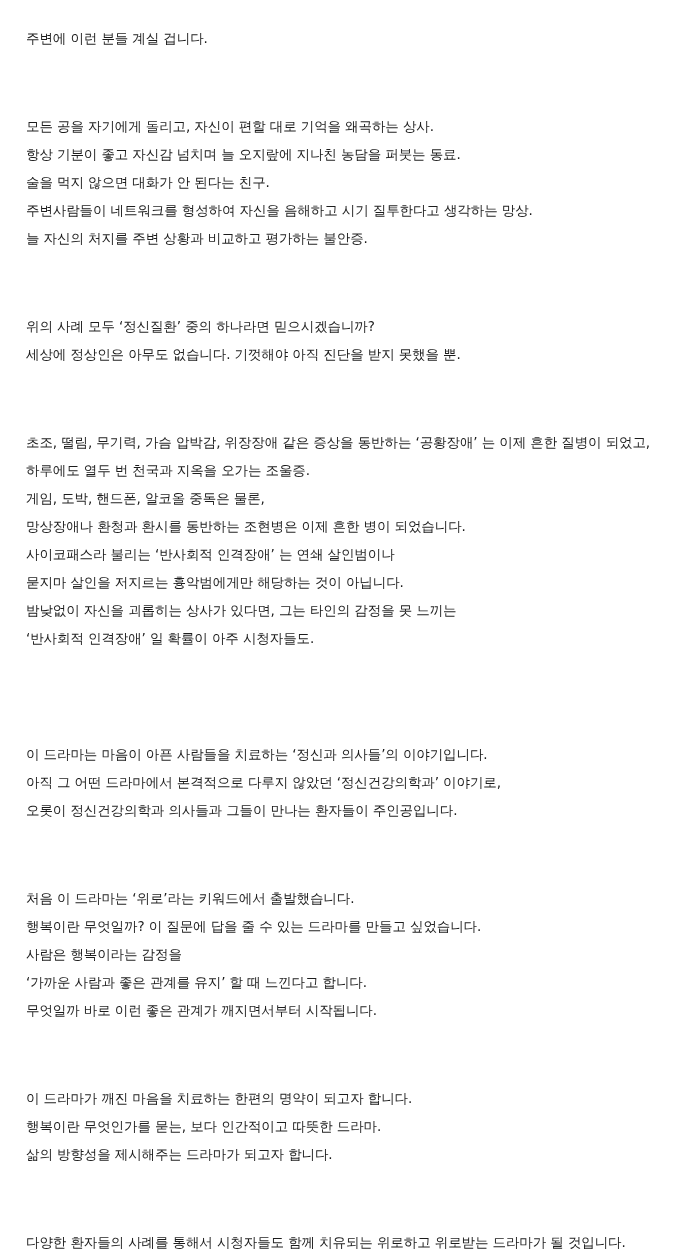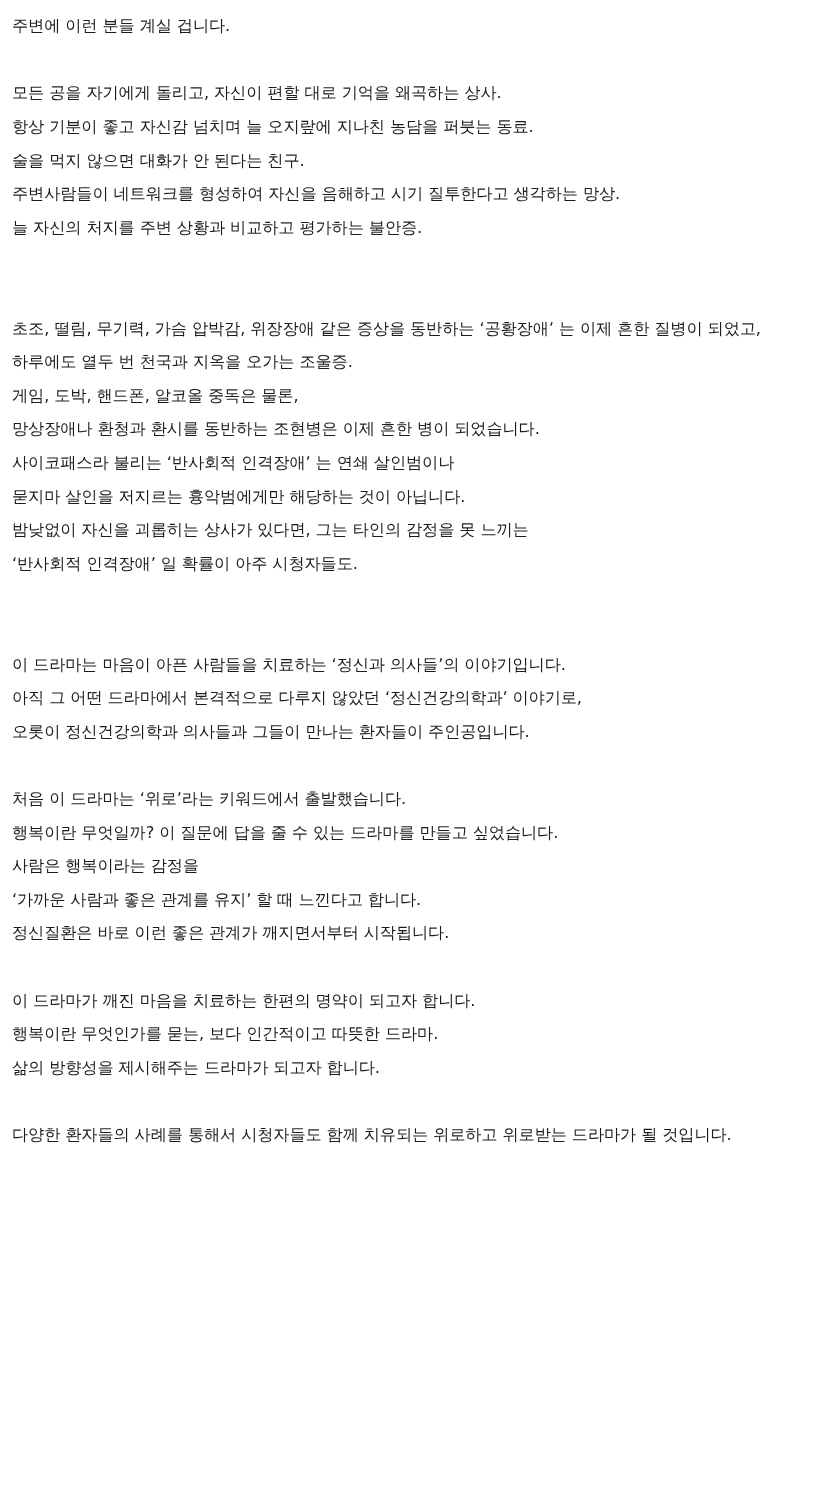--- a/index.html
+++ b/index.html
@@ -13,21 +13,21 @@
     font-family: "DejaVu Sans", "Liberation Sans", sans-serif;
     color: #1a1a1a;
     overflow: hidden;
   }
   #doc {
     box-sizing: border-box;
     width: 700px;
     padding: 8px 10px 0 10px;
   }
   .para {
-    margin: 0;
+    margin: 16px;
   }
   .line {
     font-size: 13.5px;
     line-height: 28px;
     letter-spacing: -0.1px;
     white-space: pre-wrap;
     color: #1c1c1c;
   }
   .gap {
     height: 28px;
@@ -42,20 +42,24 @@
     </div>
     <div class="gap"></div>
     <div class="para">
       <div class="line">모든 공을 자기에게 돌리고, 자신이 편할 대로 기억을 왜곡하는 상사.</div>
       <div class="line">항상 기분이 좋고 자신감 넘치며 늘 오지랖에 지나친 농담을 퍼붓는 동료.</div>
       <div class="line">술을 먹지 않으면 대화가 안 된다는 친구.</div>
       <div class="line">주변사람들이 네트워크를 형성하여 자신을 음해하고 시기 질투한다고 생각하는 망상.</div>
       <div class="line">늘 자신의 처지를 주변 상황과 비교하고 평가하는 불안증.</div>
     </div>
     <div class="gap"></div>
+    <div class="para">
+      <div class="line">위의 사례 모두 ‘정신질환’ 중의 하나라면 믿으시겠습니까?</div>
+      <div class="line">세상에 정상인은 아무도 없습니다. 기껏해야 아직 진단을 받지 못했을 뿐.</div>
+    </div>
     <div class="gap"></div>
     <div class="para">
       <div class="line">초조, 떨림, 무기력, 가슴 압박감, 위장장애 같은 증상을 동반하는 ‘공황장애’ 는 이제 흔한 질병이 되었고,</div>
       <div class="line">하루에도 열두 번 천국과 지옥을 오가는 조울증.</div>
       <div class="line">게임, 도박, 핸드폰, 알코올 중독은 물론,</div>
       <div class="line">망상장애나 환청과 환시를 동반하는 조현병은 이제 흔한 병이 되었습니다.</div>
       <div class="line">사이코패스라 불리는 ‘반사회적 인격장애’ 는 연쇄 살인범이나</div>
       <div class="line">묻지마 살인을 저지르는 흉악범에게만 해당하는 것이 아닙니다.</div>
       <div class="line">밤낮없이 자신을 괴롭히는 상사가 있다면, 그는 타인의 감정을 못 느끼는</div>
       <div class="line">‘반사회적 인격장애’ 일 확률이 아주 시청자들도.</div>
@@ -66,21 +70,21 @@
       <div class="line">이 드라마는 마음이 아픈 사람들을 치료하는 ‘정신과 의사들’의 이야기입니다.</div>
       <div class="line">아직 그 어떤 드라마에서 본격적으로 다루지 않았던 ‘정신건강의학과’ 이야기로,</div>
       <div class="line">오롯이 정신건강의학과 의사들과 그들이 만나는 환자들이 주인공입니다.</div>
     </div>
     <div class="gap"></div>
     <div class="para">
       <div class="line">처음 이 드라마는 ‘위로’라는 키워드에서 출발했습니다.</div>
       <div class="line">행복이란 무엇일까? 이 질문에 답을 줄 수 있는 드라마를 만들고 싶었습니다.</div>
       <div class="line">사람은 행복이라는 감정을</div>
       <div class="line">‘가까운 사람과 좋은 관계를 유지’ 할 때 느낀다고 합니다.</div>
-      <div class="line">정신질환은 바로 이런 좋은 관계가 깨지면서부터 시작됩니다.</div>
+      <div class="line">무엇일까 바로 이런 좋은 관계가 깨지면서부터 시작됩니다.</div>
     </div>
     <div class="gap"></div>
     <div class="para">
       <div class="line">이 드라마가 깨진 마음을 치료하는 한편의 명약이 되고자 합니다.</div>
       <div class="line">행복이란 무엇인가를 묻는, 보다 인간적이고 따뜻한 드라마.</div>
       <div class="line">삶의 방향성을 제시해주는 드라마가 되고자 합니다.</div>
     </div>
     <div class="gap"></div>
     <div class="para">
       <div class="line">다양한 환자들의 사례를 통해서 시청자들도 함께 치유되는 위로하고 위로받는 드라마가 될 것입니다.</div>

